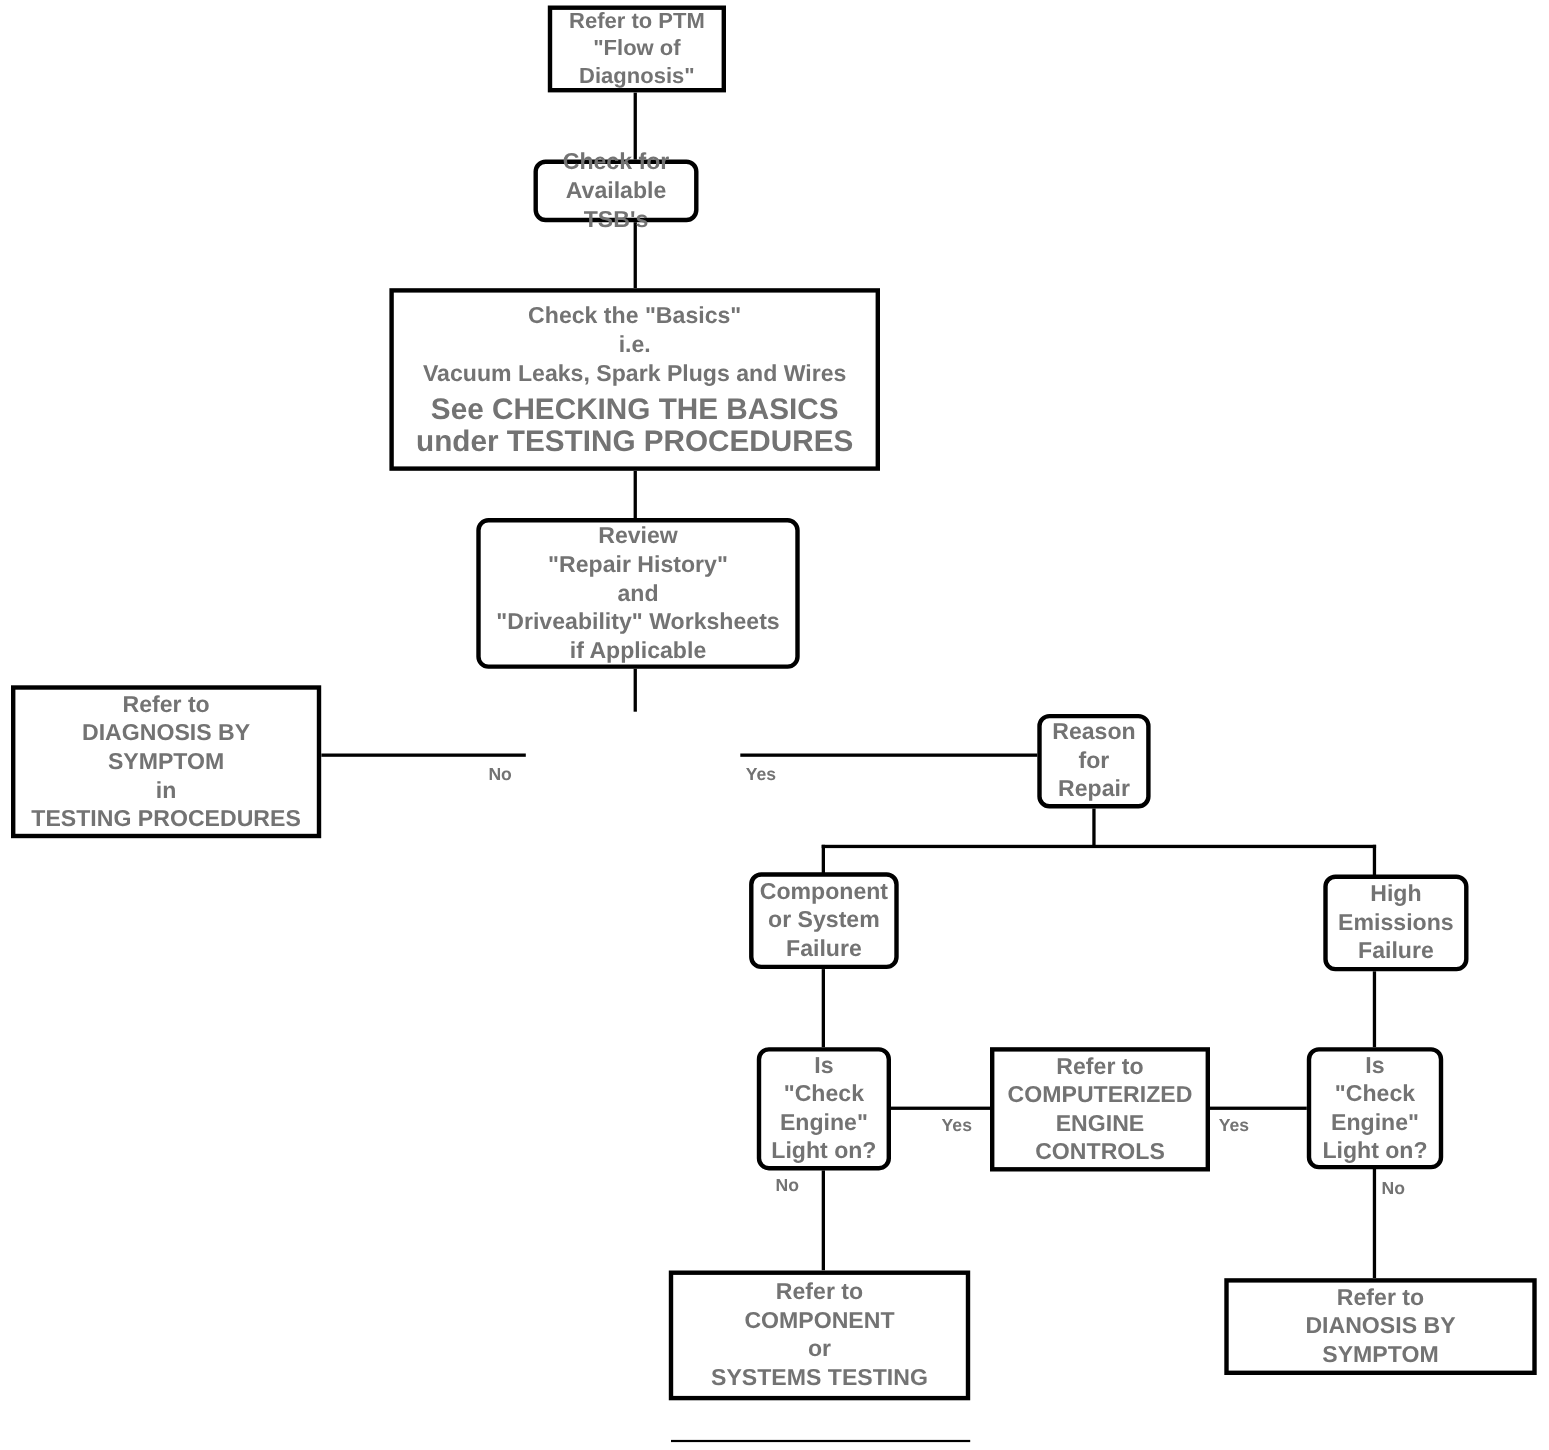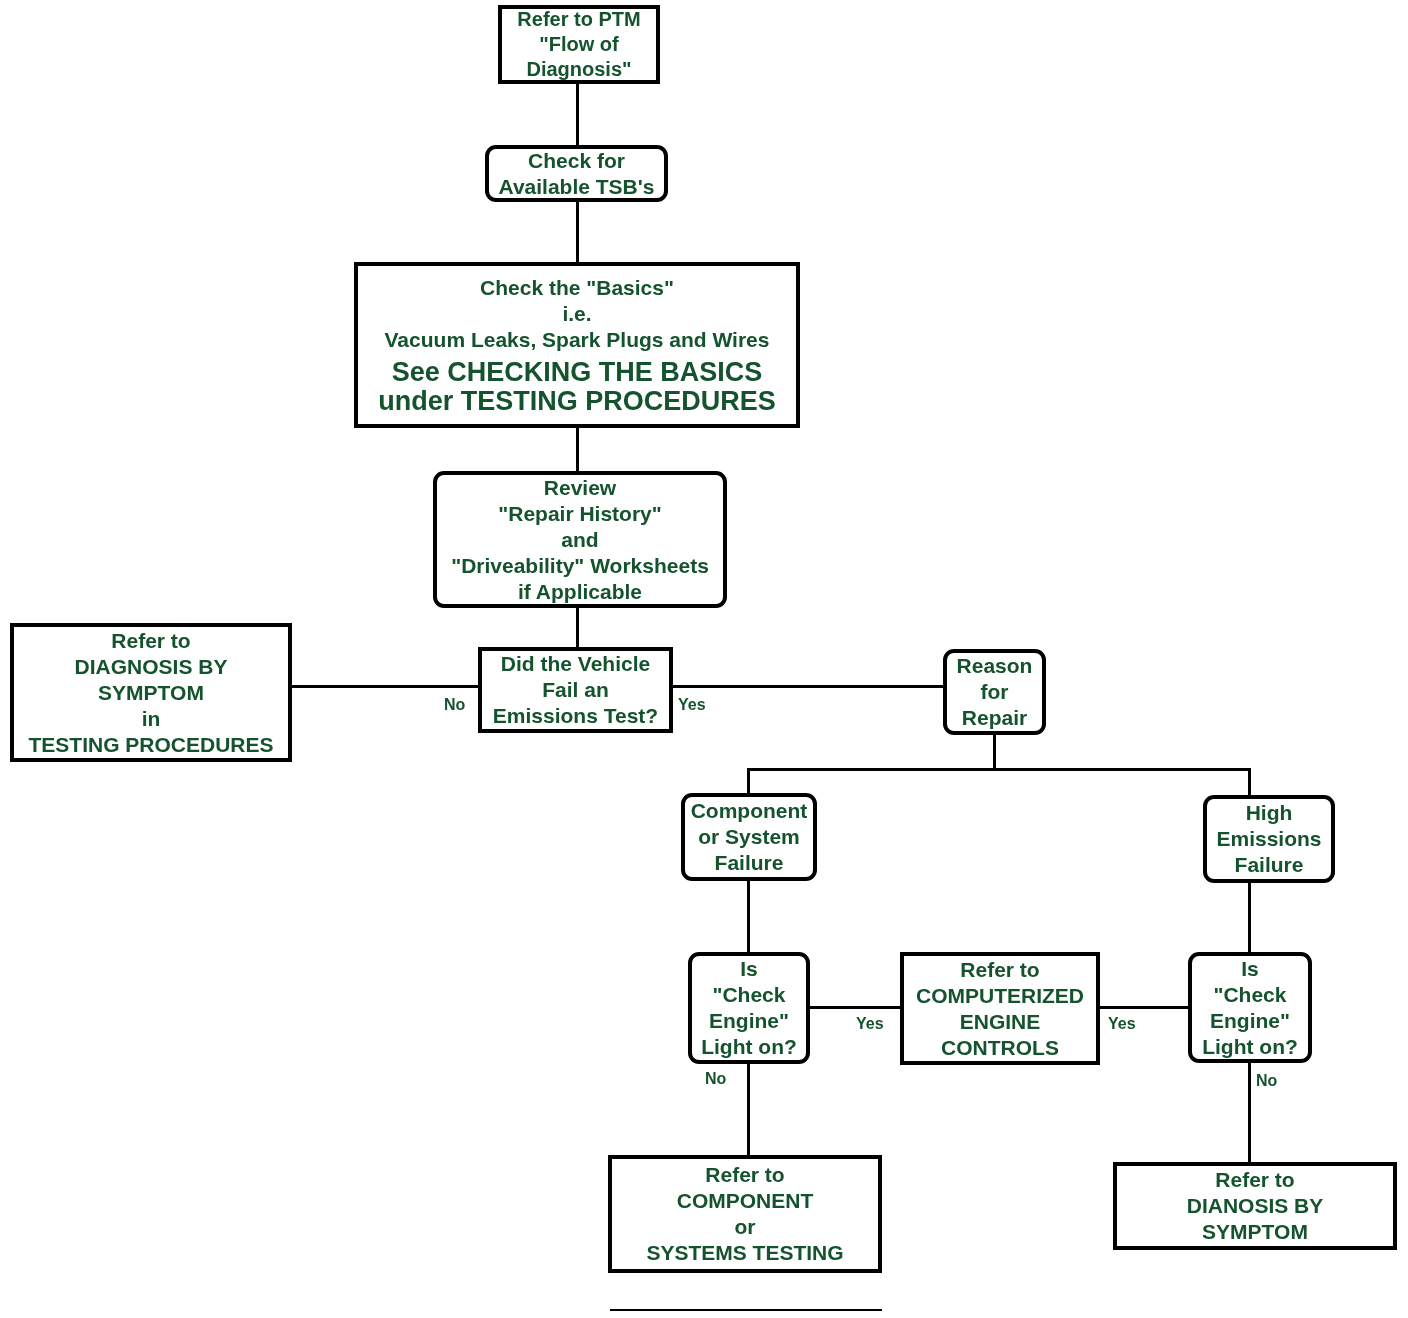--- a/index.html
+++ b/index.html
@@ -7,21 +7,21 @@
     padding: 0;
     background: #ffffff;
   }
   .canvas {
     position: relative;
     width: 1408px;
     height: 1318px;
     background: #ffffff;
     font-family: "Liberation Sans", sans-serif;
     font-weight: bold;
-    color: #14532d;
+    color: #737373;
     overflow: hidden;
   }
   .node {
     position: absolute;
     box-sizing: border-box;
     border: 4px solid #000000;
     background: #ffffff;
     display: flex;
     flex-direction: column;
     align-items: center;
@@ -72,21 +72,21 @@
   <div class="line" style="left:810px; top:1006px; width:90px; height:3px;"></div>
   <div class="line" style="left:1100px; top:1006px; width:88px; height:3px;"></div>
   <div class="line" style="left:747px; top:1064px; width:3px; height:91px;"></div>
   <div class="line" style="left:1248px; top:1062px; width:3px; height:100px;"></div>
   <div class="line" style="left:610px; top:1309px; width:272px; height:2px;"></div>
 
   <div class="node" style="left:498px; top:5px; width:162px; height:79px; font-size:20px; line-height:25px;">Refer to PTM
 "Flow of
 Diagnosis"</div>
 
-  <div class="node rounded" style="left:485px; top:145px; width:183px; height:57px;">Check for
+  <div class="node rounded" style="left:485px; top:145px; width:150px; height:57px;">Check for
 Available TSB's</div>
 
   <div class="node" style="left:354px; top:262px; width:446px; height:166px;">
     <div class="sub">Check the "Basics"
 i.e.
 Vacuum Leaks, Spark Plugs and Wires</div>
     <div class="sub big">See CHECKING THE BASICS
 under TESTING PROCEDURES</div>
   </div>
 
@@ -95,23 +95,20 @@
 and
 "Driveability" Worksheets
 if Applicable</div>
 
   <div class="node" style="left:10px; top:623px; width:282px; height:139px;">Refer to
 DIAGNOSIS BY
 SYMPTOM
 in
 TESTING PROCEDURES</div>
 
-  <div class="node" style="left:478px; top:647px; width:195px; height:86px;">Did the Vehicle
-Fail an
-Emissions Test?</div>
 
   <div class="node rounded" style="left:943px; top:649px; width:103px; height:86px;">Reason
 for
 Repair</div>
 
   <div class="node rounded" style="left:681px; top:793px; width:136px; height:88px;">Component
 or System
 Failure</div>
 
   <div class="node rounded" style="left:1183px; top:795px; width:132px; height:88px;margin-left:20px;">High

